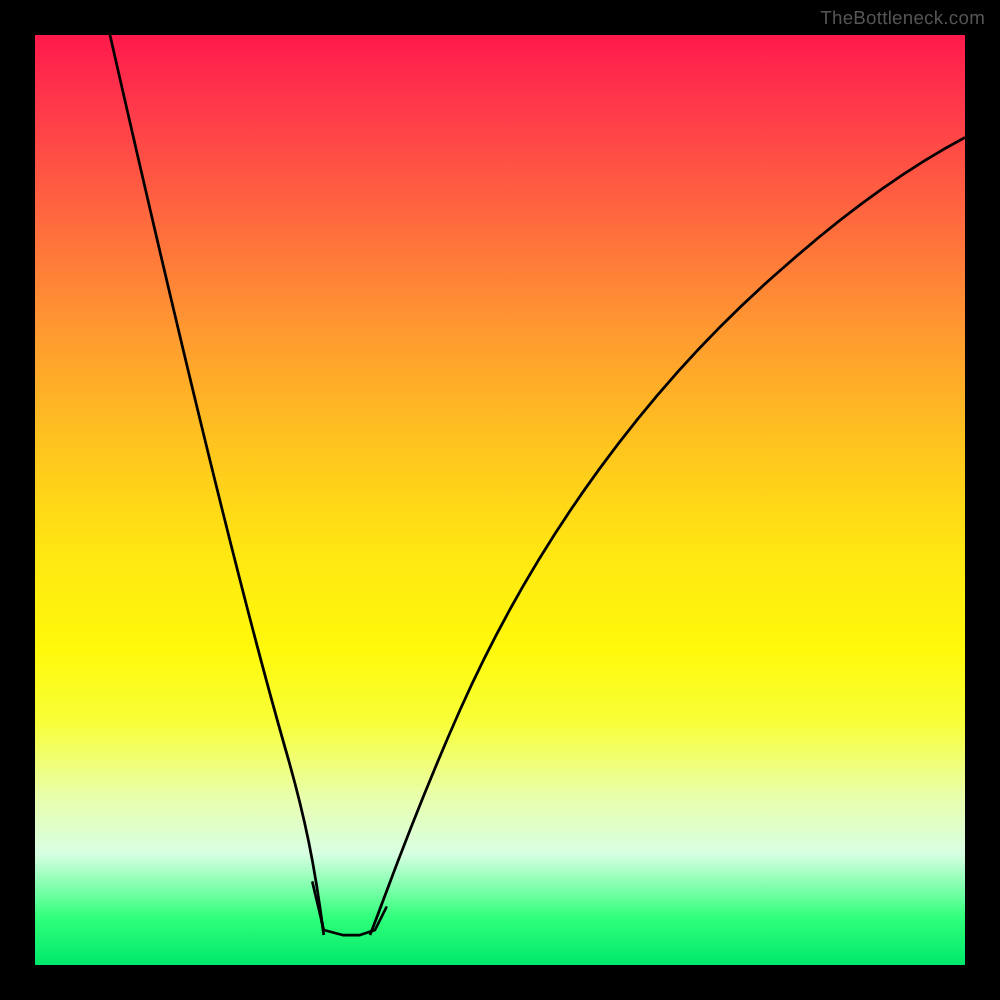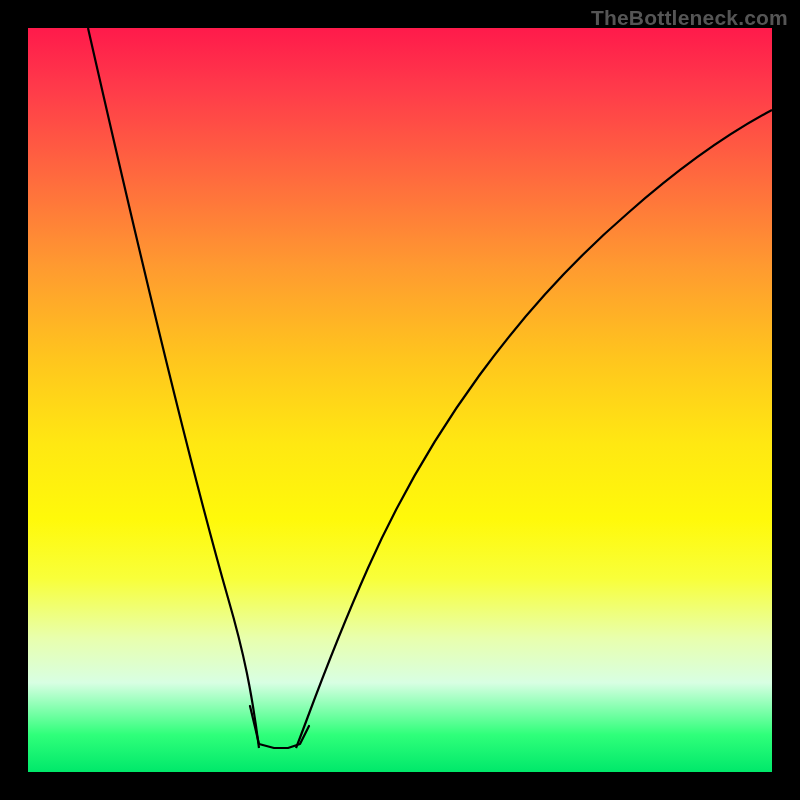--- a/index.html
+++ b/index.html
@@ -26,22 +26,22 @@
       #2fff7a 95%,
       #00e86a 100%);
     overflow: hidden;
   }
   
   .watermark {
     position: absolute;
     top: 6px;
     right: 12px;
     color: #555;
-    font-size: 21px;
-    font-weight: 700;
+    font-size: 15px;
+    font-weight: 400;
     letter-spacing: 0.2px;
     z-index: 5;
   }
   
   svg.curve {
     position: absolute;
     left: 0; top: 0;
     width: 744px;
     height: 744px;
   }

